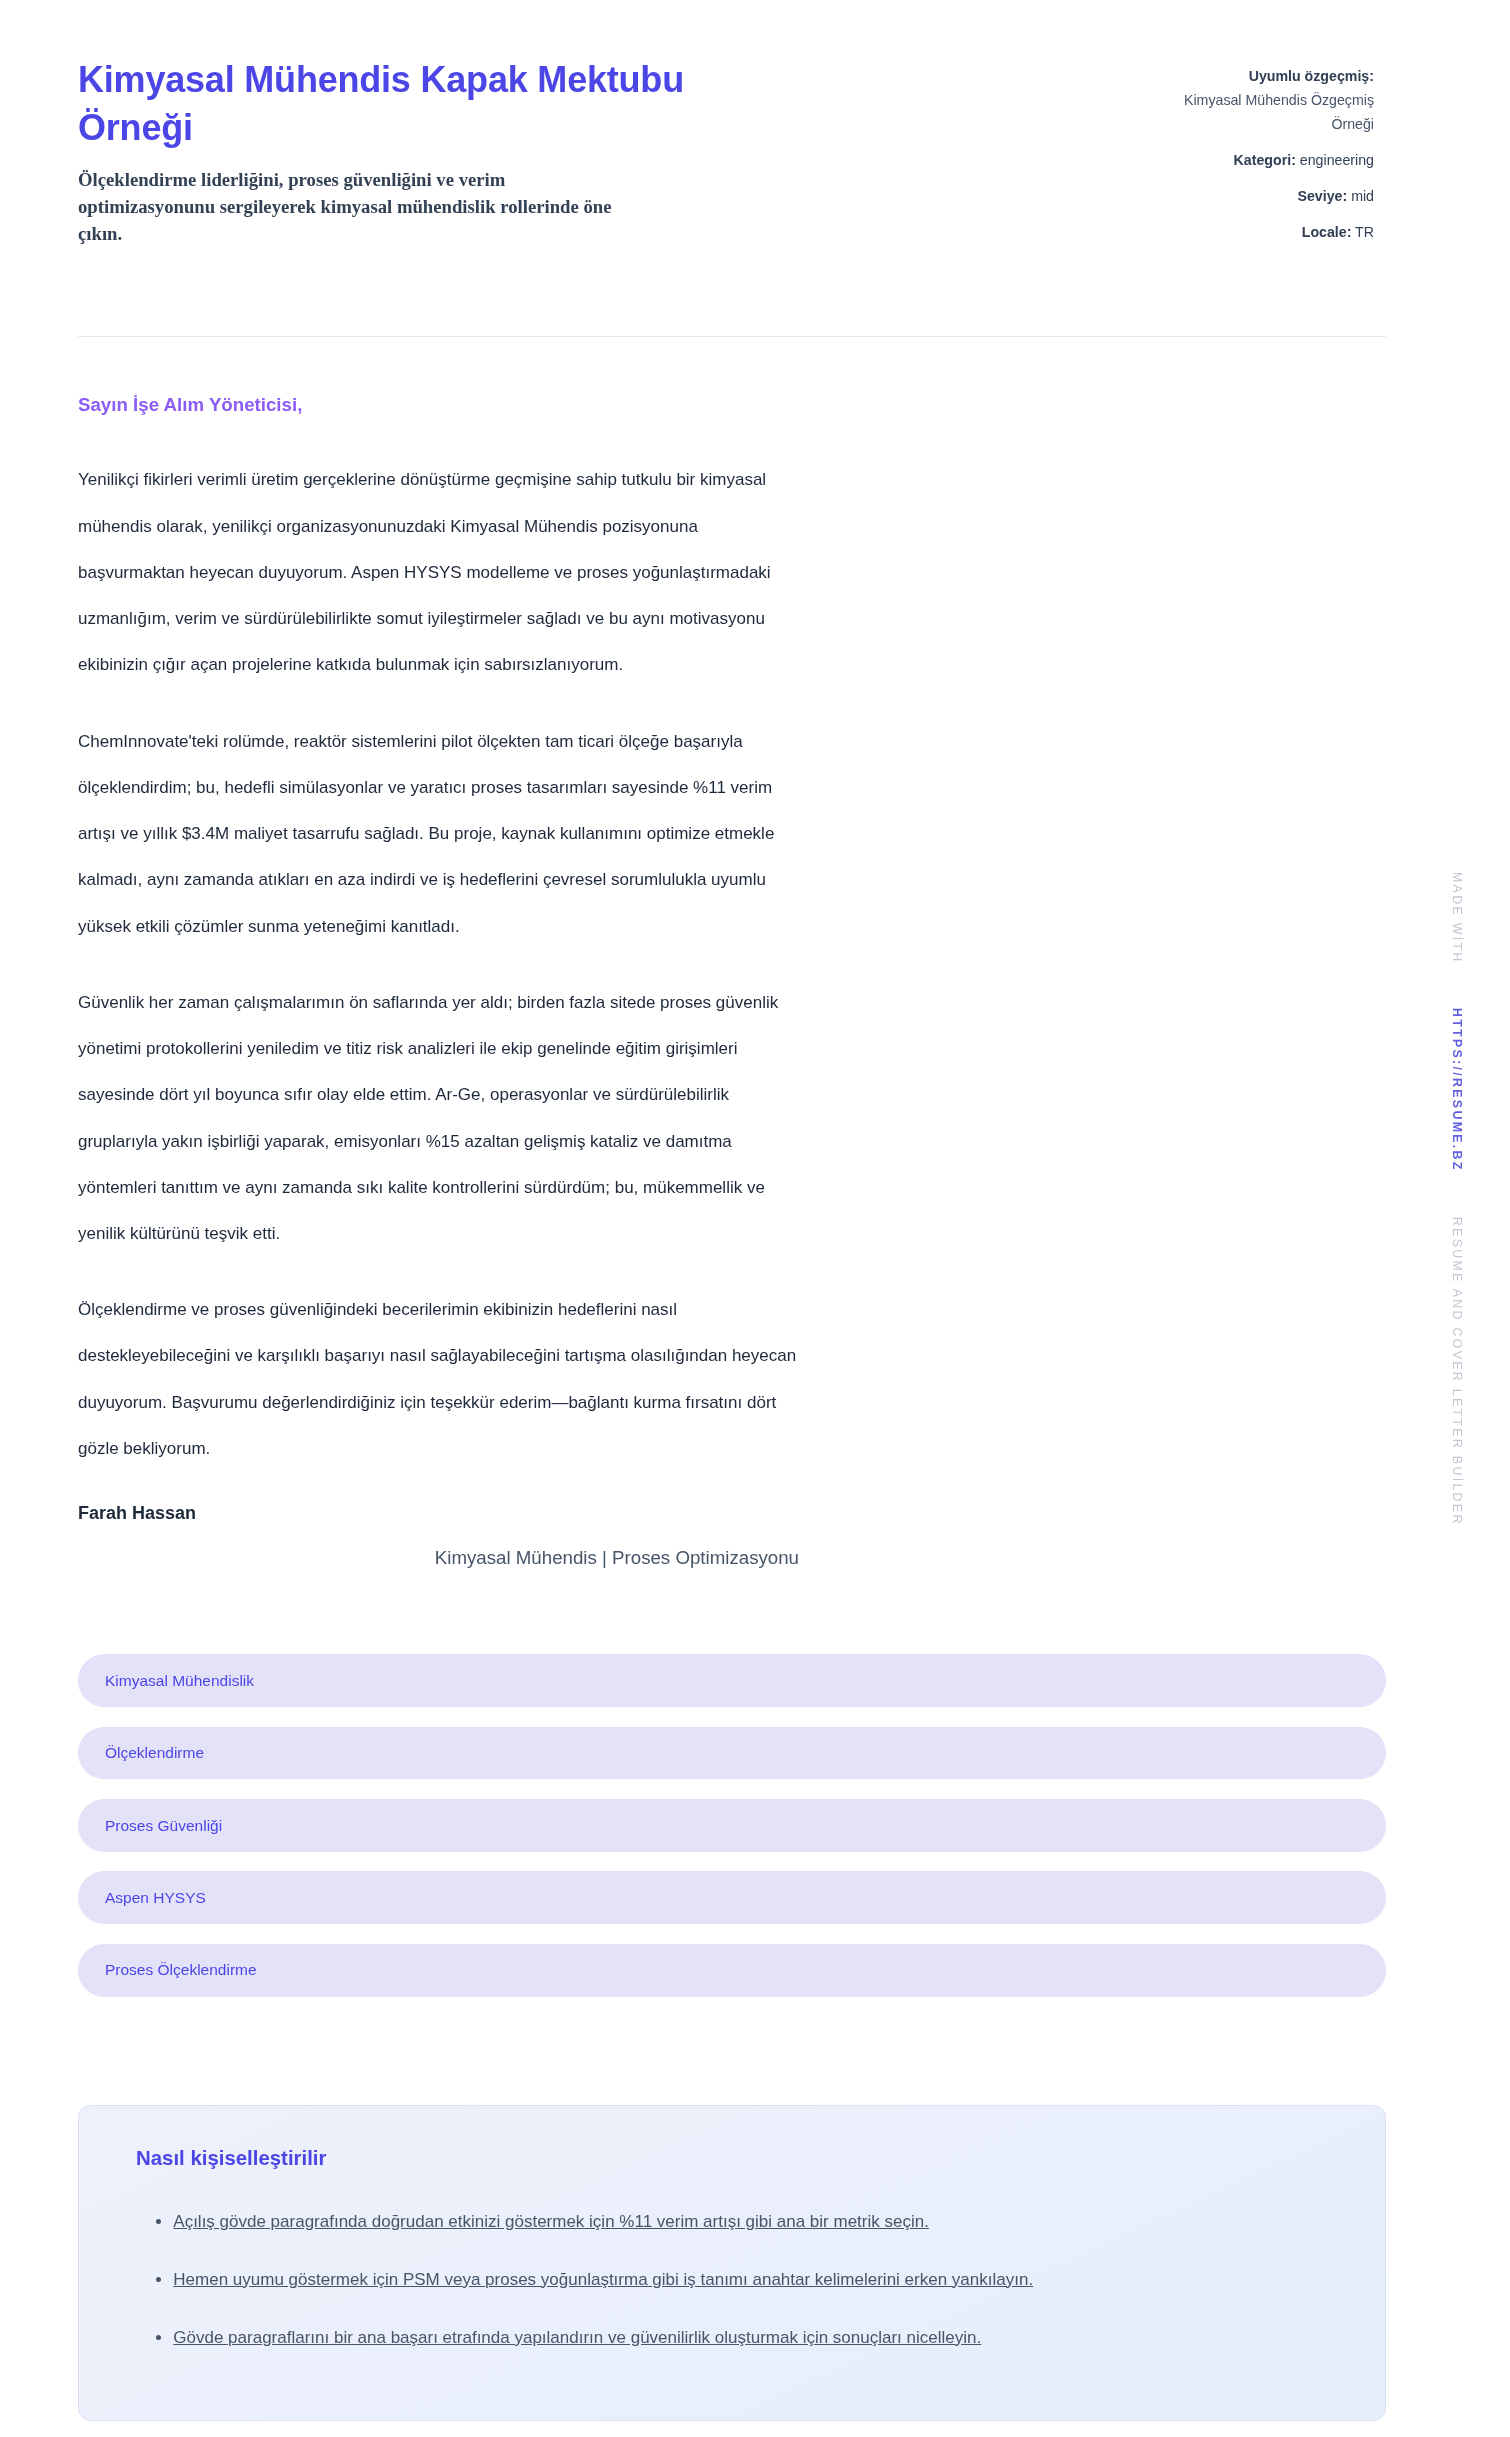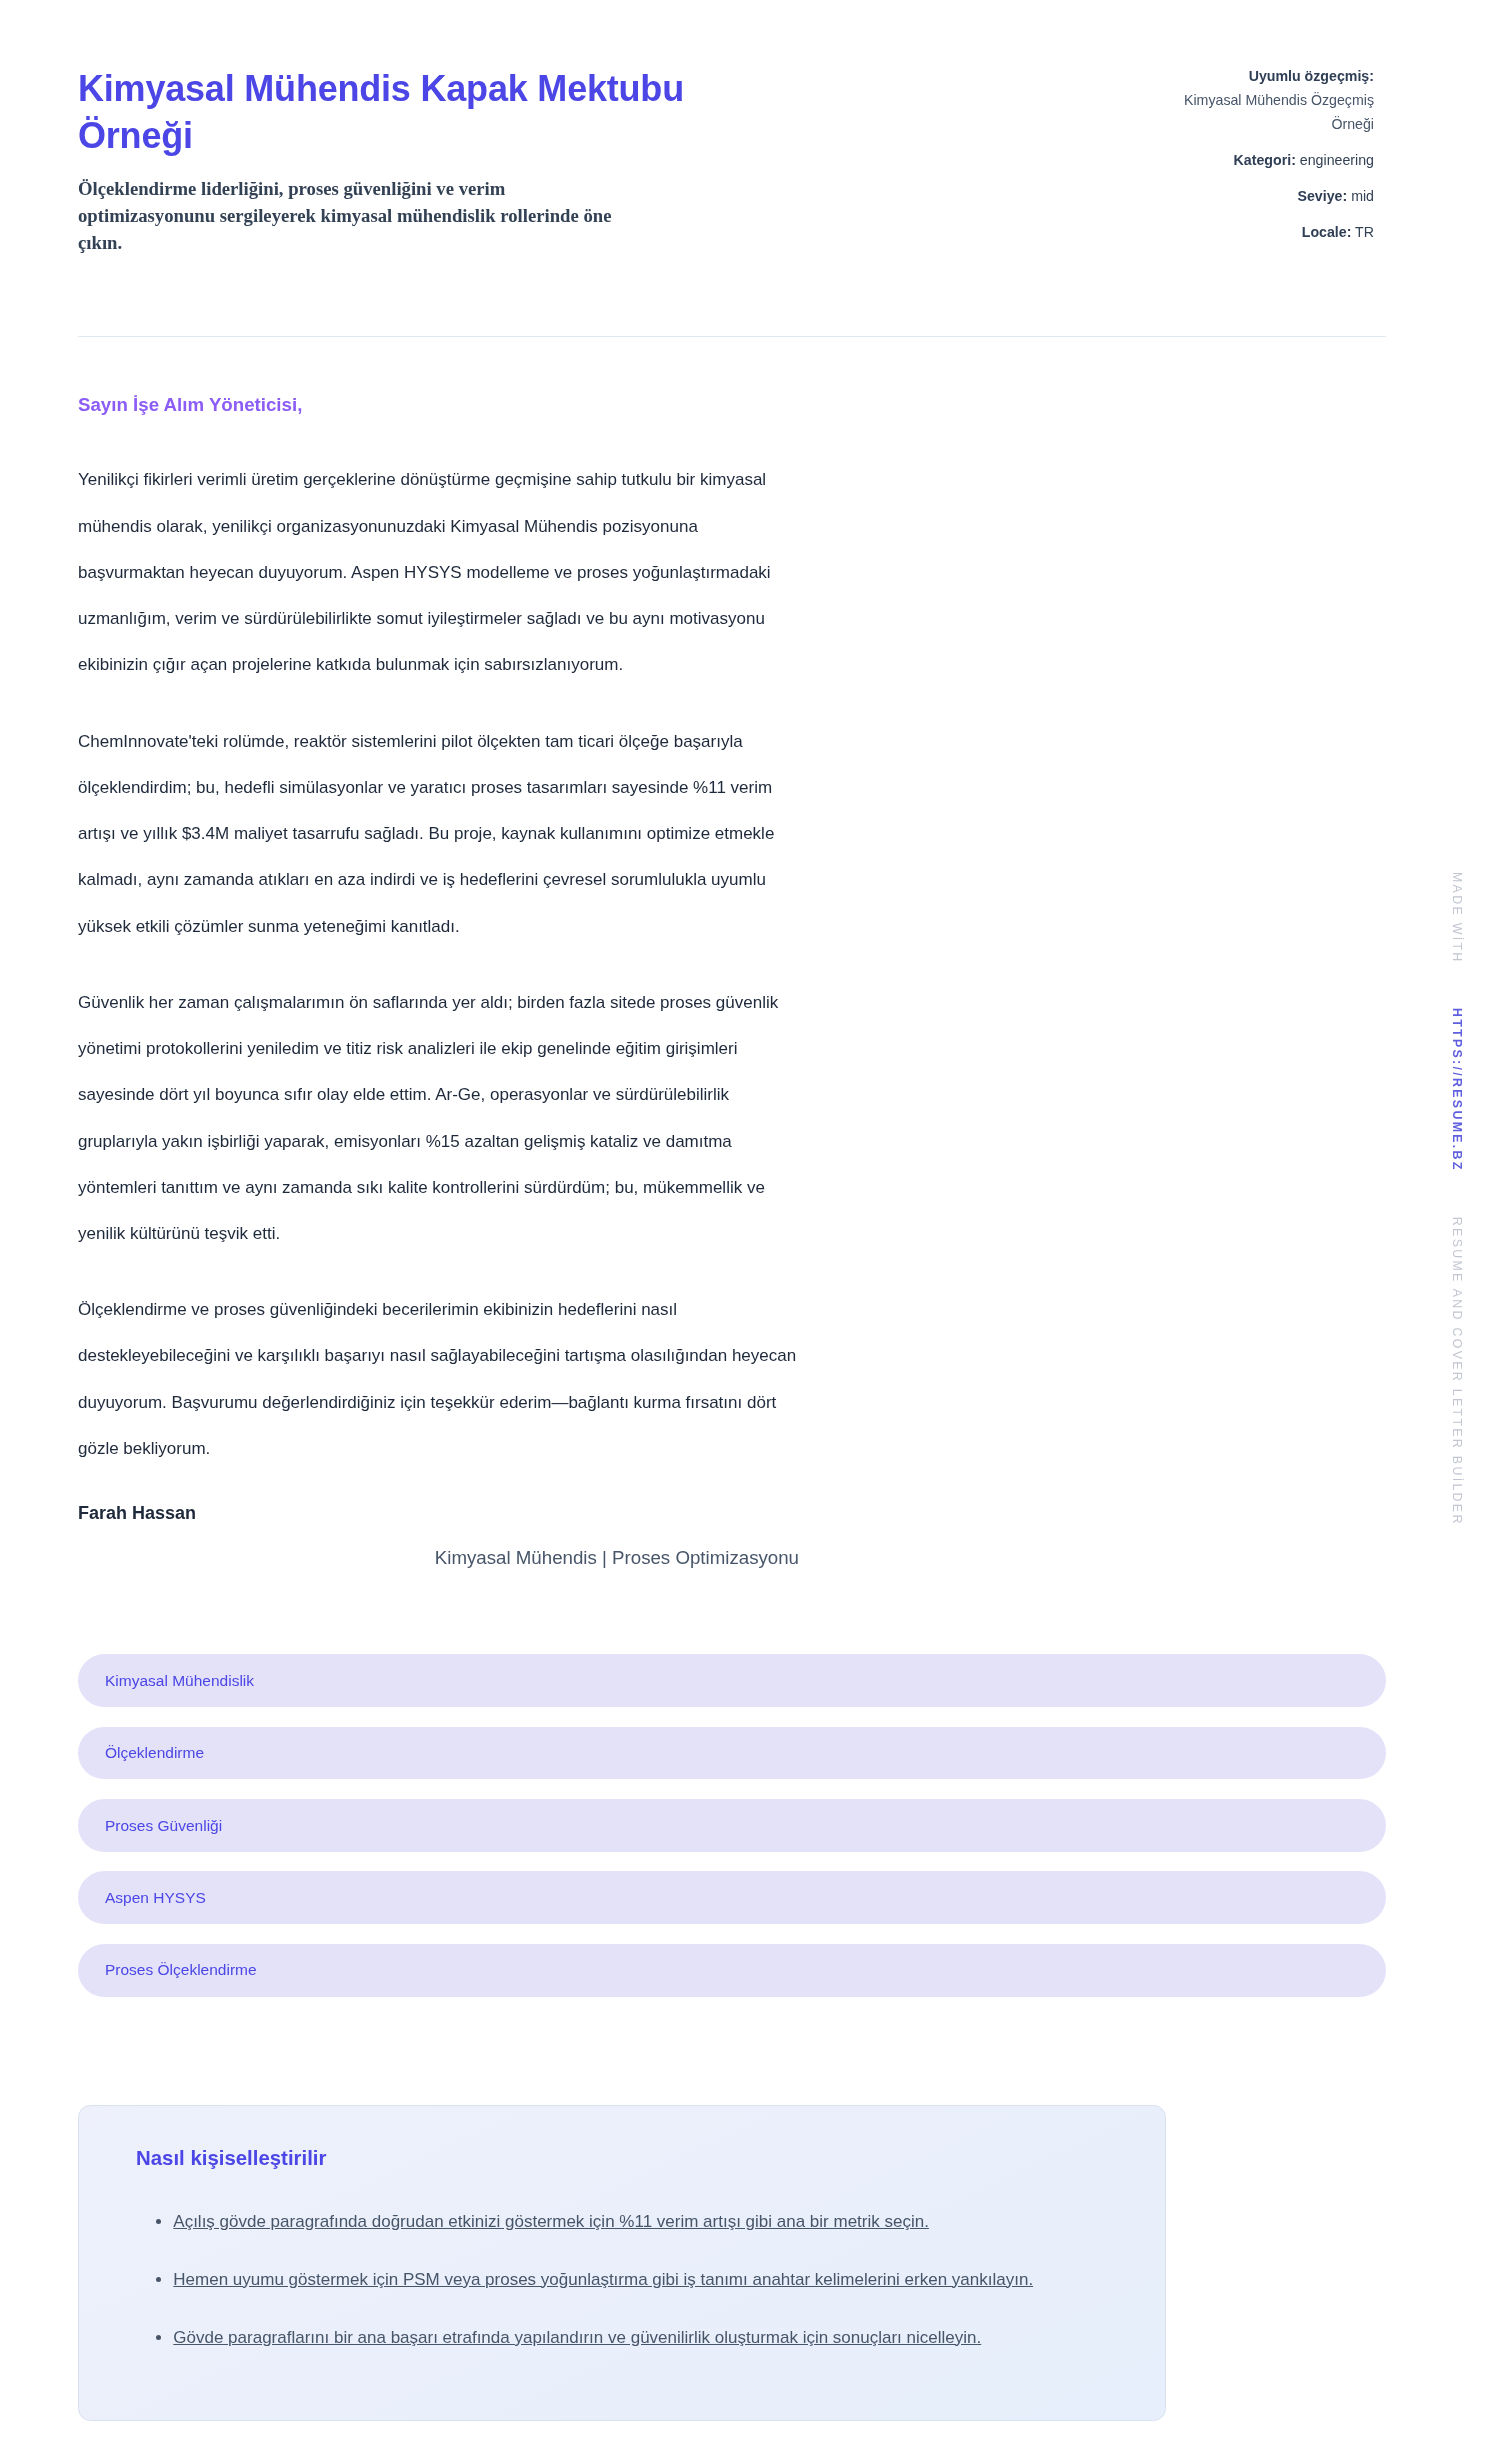--- a/index.html
+++ b/index.html
@@ -5,21 +5,21 @@
   html,body{margin:0;padding:0;}
   body{
     width:1510px;height:2438px;position:relative;overflow:hidden;
     background:#ffffff;color:#1e293b;
     font-family:"Liberation Sans","DejaVu Sans",sans-serif;
     -webkit-font-smoothing:antialiased;
   }
   .page{width:1308px;margin:0 0 0 78px;padding-top:48px;}
 
   
-  .header{display:flex;justify-content:space-between;align-items:flex-end;}
+  .header{display:flex;justify-content:space-between;align-items:center;}
   .header-left{max-width:613px;}
   h1.title{
     margin:0 0 16px 0;font-size:36px;line-height:1.32;font-weight:700;
     color:#4b46e5;letter-spacing:-0.2px;
   }
   .subtitle{
     margin:0;font-size:18.7px;line-height:1.44;font-weight:700;color:#334155;max-width:569px;font-family:Liberation Serif, serif;
   }
   .meta{width:277px;text-align:right;font-size:14.2px;line-height:1.68;color:#334155;padding-top:5.3px;}
   .meta-label{font-weight:700;color:#2f3e55;}
@@ -38,21 +38,21 @@
   
   .tags{margin-top:85px;display:flex;flex-wrap:wrap;gap:19.5px;flex-direction:column;}
   .tag{
     display:inline-block;background:#e4e2f9;color:#4b46e5;
     font-size:15.5px;font-weight:500;line-height:1;
     padding:18.7px 27px;border-radius:888px;cursor:pointer;
   }
 
   
   .tips-card{
-    margin-top:108px;box-sizing:border-box;width:1088px;
+    margin-top:108px;box-sizing:border-box;width:1308px;
     background:linear-gradient(155deg,#eef1fb 0%,#e9effb 55%,#e6effb 100%);
     border:0.9px solid #d9e0f0;border-radius:12.4px;
     padding:41px 57px 48px 57px;
   }
   .tips-title{margin:0 0 34px 0;font-size:20.4px;font-weight:700;color:#4b46e5;}
   .tips-list{margin:16px;padding:0 0 0 21.3px;color:#475569;text-decoration:underline;}
   .tips-list li{font-size:17px;line-height:2.12;margin-bottom:22px;max-width:1137px;}
   .tips-list li:last-child{margin-bottom:0;}
 
   

